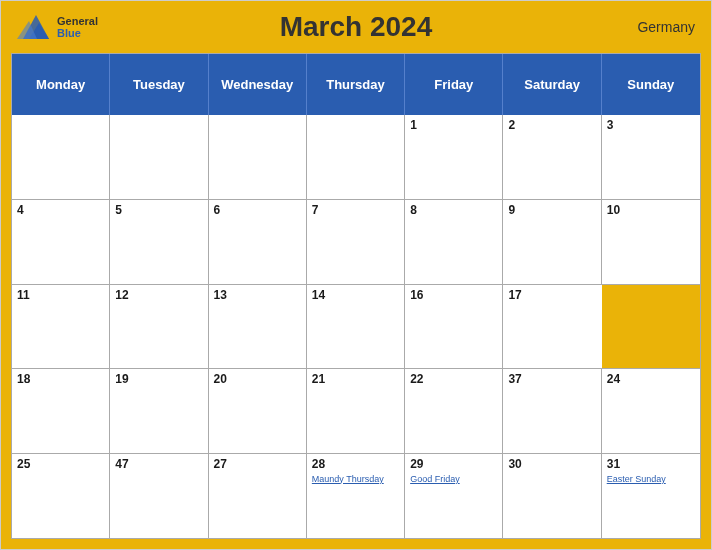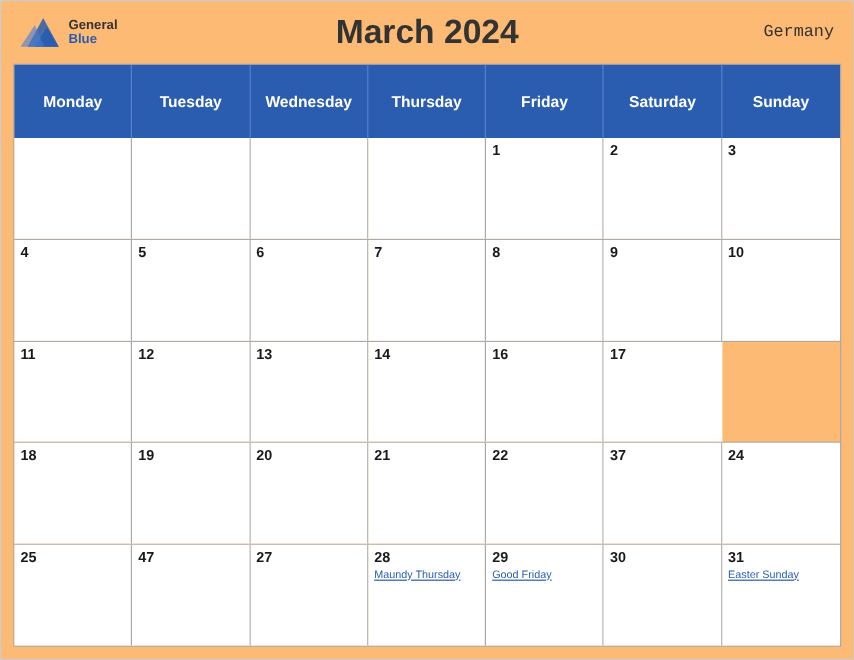--- a/index.html
+++ b/index.html
@@ -10,21 +10,21 @@
       height: 550px;
       display: flex;
       flex-direction: column;
       align-items: center;
       padding: 0;
     }
 
     .page {
       width: 712px;
       height: 550px;
-      background: #fdba74;
+      background: #eab308;
       display: flex;
       flex-direction: column;
       border: 1px solid #ccc;
     }
 
     .header {
       display: flex;
       align-items: center;
       justify-content: center;
       padding: 10px 16px 6px;
@@ -46,21 +46,20 @@
       color: #333;
       text-align: center;
     }
 
     .country {
       position: absolute;
       right: 16px;
       top: 18px;
       font-size: 14px;
       color: #333;
-      font-family: Liberation Mono, monospace;
     }
 
     .calendar {
       flex: 1;
       display: flex;
       flex-direction: column;
       margin: 4px 10px 10px;
       border: 1px solid #aaa;
     }
 

